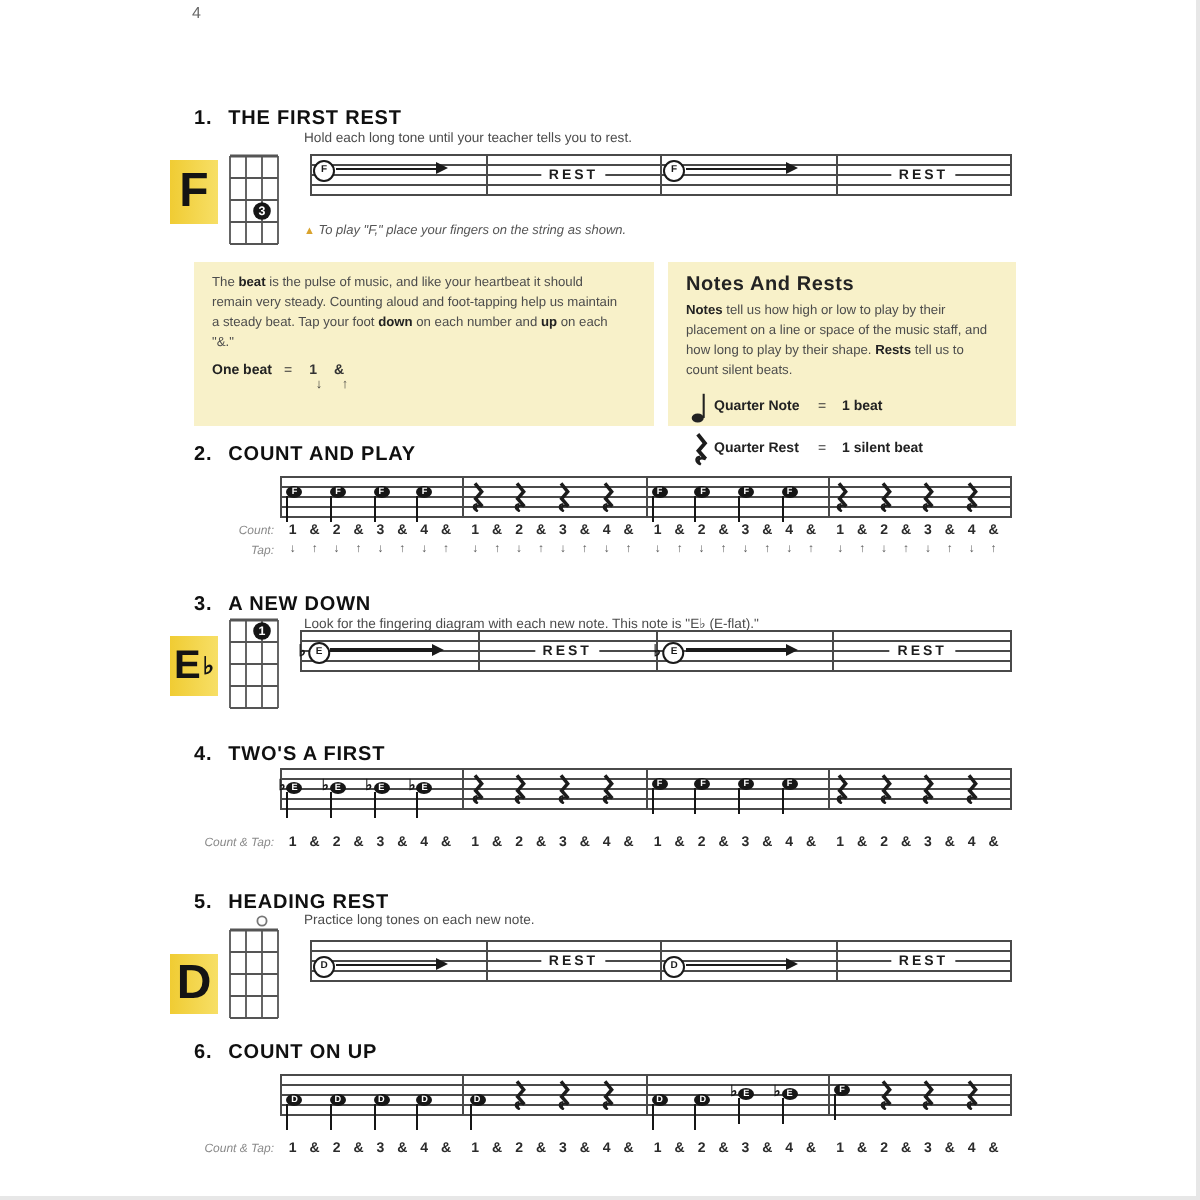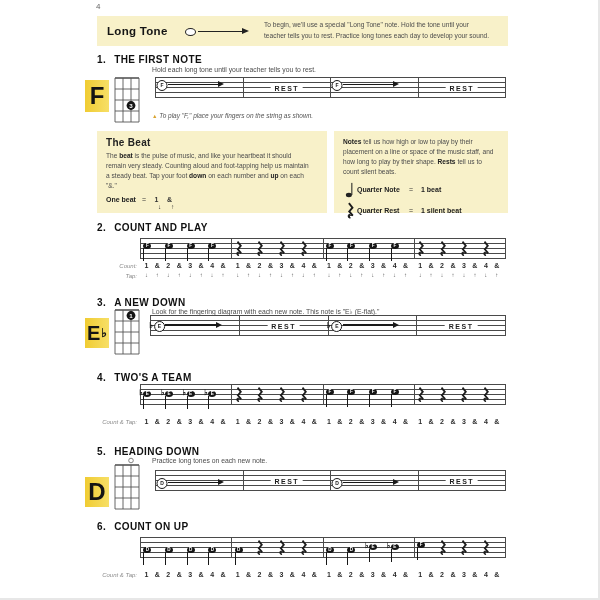--- a/index.html
+++ b/index.html
@@ -68,32 +68,23 @@
   .ttok{position:absolute;transform:translateX(-50%);font-size:6px;color:#5a5a5a;}
   .scan-edge{background:#e7e7e7;}
 </style>
 </head>
 <body>
 
 <div id="page">
 
   <div class="abs pageno" style="left:96px;top:2px">4</div>
 
-  <div class="abs banner" style="left:97px;top:16px;width:411px;height:30px">
-    <span class="abs banner-title" style="left:10px;top:9px">Long Tone</span>
-    <span class="abs wholenote" style="left:88px;top:12px"></span>
-    <span class="abs arrow-line" style="left:101px;top:14.5px;width:44px"></span>
-    <div class="abs banner-text" style="left:167px;top:4px;width:242px">
-      <div>To begin, we'll use a special "Long Tone" note.  Hold the tone until your</div>
-      <div>teacher tells you to rest.  Practice long tones each day to develop your sound.</div>
-    </div>
-  </div>
 
   <div class="abs heading" style="left:97px;top:54px">
-    <span class="num">1.</span><span>THE FIRST NOTE</span>
+    <span class="num">1.</span><span>THE FIRST REST</span>
   </div>
   <div class="abs instr" style="left:152px;top:66px">Hold each long tone until your teacher tells you to rest.</div>
   <div class="abs notebox" style="left:85px;top:80px;height:32px">
     <span class="nb-letter">F</span>
   </div>
   <div class="abs" style="left:111px;top:68px"><svg width="32" height="56" viewBox="0 -9 32 54">
         <line x1="4" y1="0" x2="28" y2="0" stroke="#555" stroke-width="1.6"></line>
         <line x1="4" y1="11" x2="28" y2="11" stroke="#555" stroke-width="0.9"></line>
         <line x1="4" y1="22" x2="28" y2="22" stroke="#555" stroke-width="0.9"></line>
         <line x1="4" y1="33" x2="28" y2="33" stroke="#555" stroke-width="0.9"></line>
@@ -124,31 +115,31 @@
       <div class="measure">
         <span class="restword">REST</span>
       </div>
     </div>
   <div class="abs caption" style="left:152px;top:112px">
     <span class="tri">▲</span>
     <span>To play "F," place your fingers on the string as shown.</span>
   </div>
 
   <div class="abs infobox" style="left:97px;top:131px;width:230px;height:82px">
-    <div class="box-title">The Beat</div>
     <div class="box-body" style="width:204px"><span>The </span><span style="font-weight: bold; color: rgb(34, 34, 34);">beat</span><span> is the pulse of music, and like your heartbeat it should remain very steady.  Counting aloud and foot-tapping help us maintain a steady beat.  Tap your foot </span><span style="font-weight: bold; color: rgb(34, 34, 34);">down</span><span> on each number and </span><span style="font-weight: bold; color: rgb(34, 34, 34);">up</span><span> on each "&amp;."</span></div>
     <div class="onebeat">
       <span class="ob-label">One beat</span><span class="ob-eq">=</span><span class="ob-tok">1</span><span class="ob-tok">&amp;</span>
     </div>
     <div class="ob-arrows">
       <span class="ob-tok">↓</span><span class="ob-tok">↑</span>
     </div>
   </div>
 
   <div class="abs infobox" style="left:334px;top:131px;width:174px;height:82px">
+    <div class="box-title">Notes And Rests</div>
     <div class="box-body"><span style="font-weight: bold; color: rgb(34, 34, 34);">Notes</span><span> tell us how high or low to play by their placement on a line or space of the music staff, and how long to play by their shape.  </span><span style="font-weight: bold; color: rgb(34, 34, 34);">Rests</span><span> tell us to count silent beats.</span></div>
     <div class="legend-row">
       <span class="legend-icon">
         <svg width="10" height="17" viewBox="0 0 10 18">
             <ellipse cx="3.8" cy="14.8" rx="3.2" ry="2.4" fill="#222"></ellipse>
             <rect x="6.4" y="2" width="1.1" height="12.8" fill="#222"></rect>
           </svg>
       </span>
       <span class="legend-label">Quarter Note</span>
       <span class="legend-eq">=</span>
@@ -369,21 +360,21 @@
           <span class="lt-circle">E</span>
         </div>
         <div class="lt-arrow" style="left: 16%; width: 58%; top: 9.2px;"></div>
       </div>
       <div class="measure">
         <span class="restword">REST</span>
       </div>
     </div>
 
   <div class="abs heading" style="left:97px;top:372px">
-    <span class="num">4.</span><span>TWO'S A TEAM</span>
+    <span class="num">4.</span><span>TWO'S A FIRST</span>
   </div>
   <div class="abs staff" style="left:140px;top:384px;width:365px">
       <div class="measure">
         <div class="note" style="left: 7%; top: 7px;">
           <span class="n-flat">♭</span>
           <div class="head">E</div>
           <div class="stem"></div>
         </div>
         <div class="note" style="left: 31%; top: 7px;">
           <span class="n-flat">♭</span>
@@ -494,21 +485,21 @@
         <span class="ctok" style="left: 31%;">2</span>
         <span class="ctok" style="left: 43%;">&amp;</span>
         <span class="ctok" style="left: 55%;">3</span>
         <span class="ctok" style="left: 67%;">&amp;</span>
         <span class="ctok" style="left: 79%;">4</span>
         <span class="ctok" style="left: 91%;">&amp;</span>
       </div>
     </div>
 
   <div class="abs heading" style="left:97px;top:446px">
-    <span class="num">5.</span><span>HEADING DOWN</span>
+    <span class="num">5.</span><span>HEADING REST</span>
   </div>
   <div class="abs instr" style="left:152px;top:457px">Practice long tones on each new note.</div>
   <div class="abs notebox" style="left:85px;top:477px;height:30px">
     <span class="nb-letter">D</span>
   </div>
   <div class="abs" style="left:111px;top:455px"><svg width="32" height="56" viewBox="0 -9 32 54">
         <line x1="4" y1="0" x2="28" y2="0" stroke="#555" stroke-width="1.6"></line>
         <line x1="4" y1="11" x2="28" y2="11" stroke="#555" stroke-width="0.9"></line>
         <line x1="4" y1="22" x2="28" y2="22" stroke="#555" stroke-width="0.9"></line>
         <line x1="4" y1="33" x2="28" y2="33" stroke="#555" stroke-width="0.9"></line>

